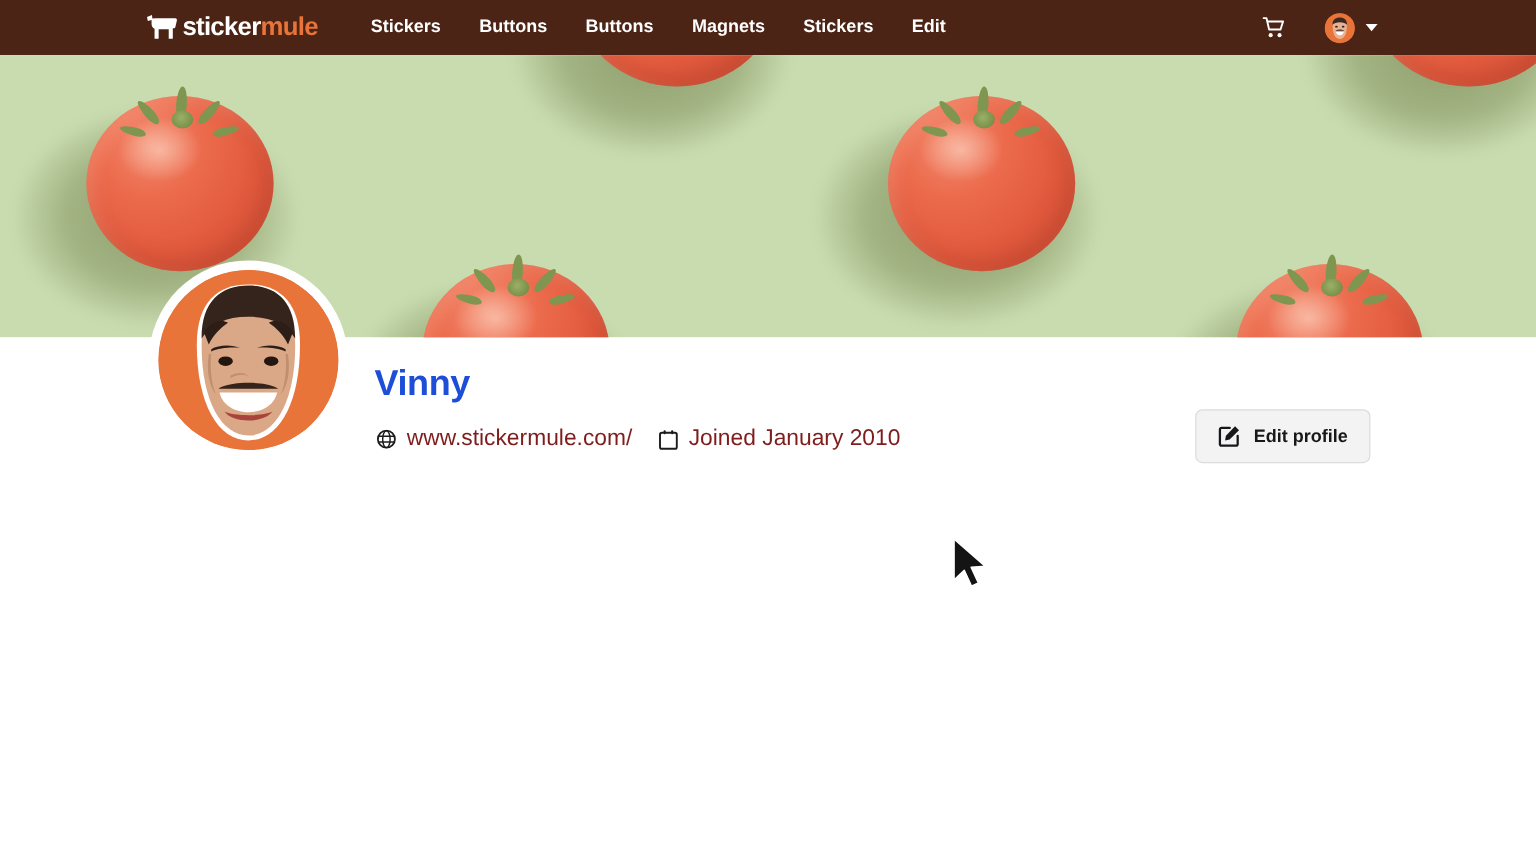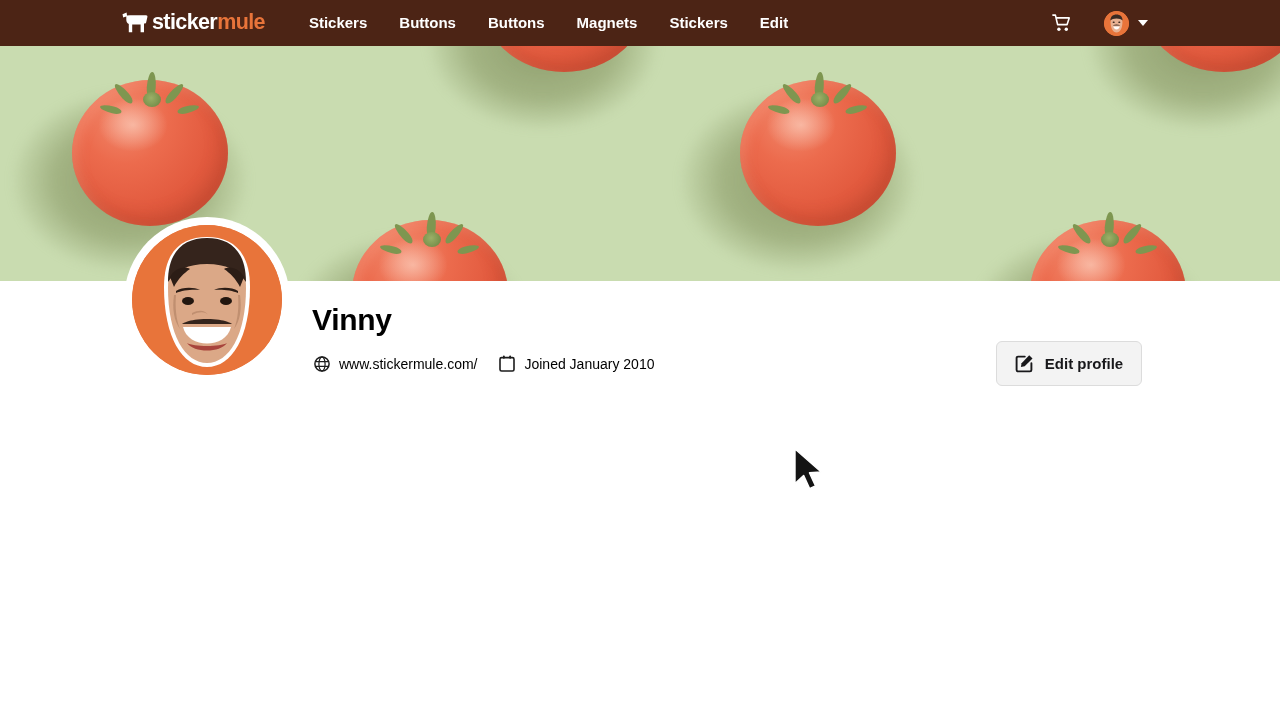--- a/index.html
+++ b/index.html
@@ -86,26 +86,26 @@
     width:166px; height:166px; border-radius:50%;
     background:#ffffff; padding:8px;
   }
   .avatar-inner {
     width:100%; height:100%; border-radius:50%;
     background:#e8743a; overflow:hidden; position:relative;
   }
 
   .profile-name {
     position:absolute; left:312px; top:22px;
-    font-size:30px; font-weight:bold; color:#000000; letter-spacing:-0.3px;
+    font-size:30px; font-weight:bold; color:#1d4ed8; letter-spacing:-0.3px;
   }
   .meta {
     position:absolute; left:314px; top:74px;
     display:flex; align-items:center;
-    font-size:14px; color:#000000;
+    font-size:19px; color:#7f1d1d;
   }
   .meta-item { display:flex; align-items:center; }
   .meta-icon { display:block; margin-right:9px; }
   .meta-gap { width:22px; }
 
   .edit-btn {
     position:absolute; left:996px; top:341px;
     display:flex; align-items:center; justify-content:center;
     width:146px; height:45px;
     background:#f3f3f3; border:1px solid #dcdcdc; border-radius:6px;

